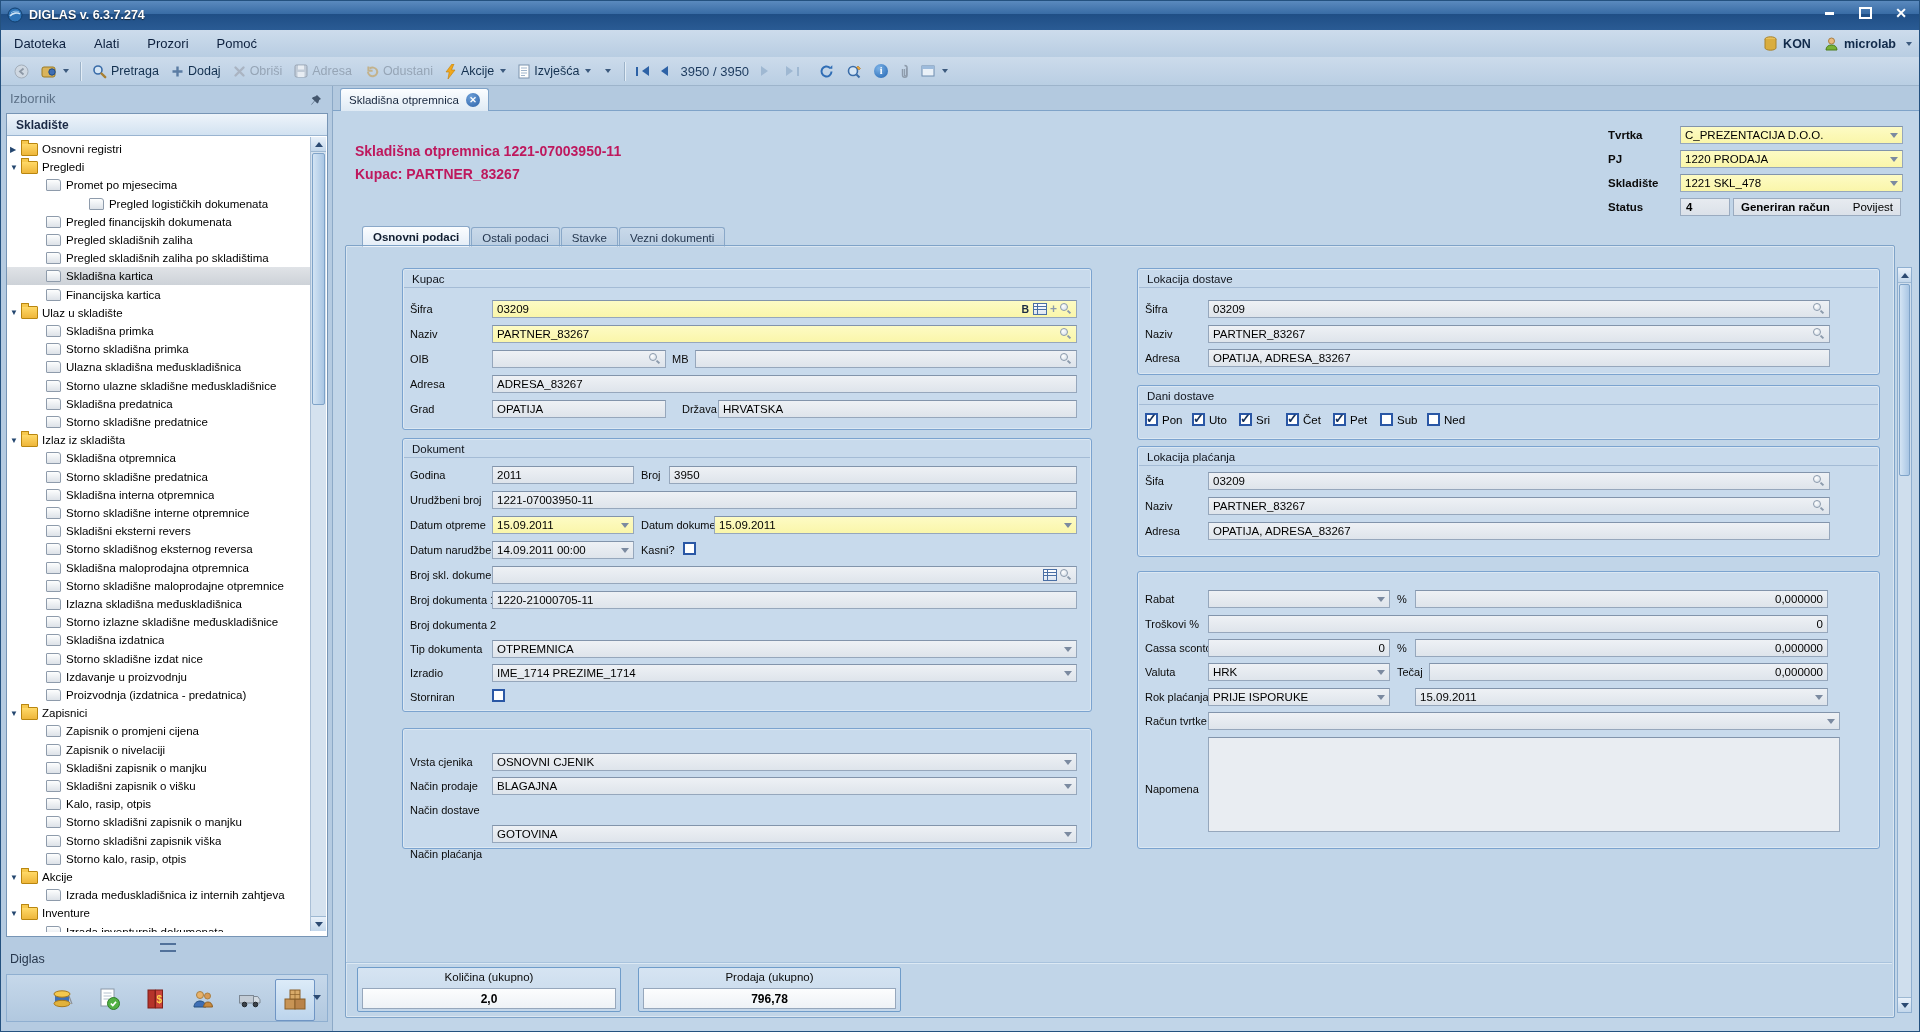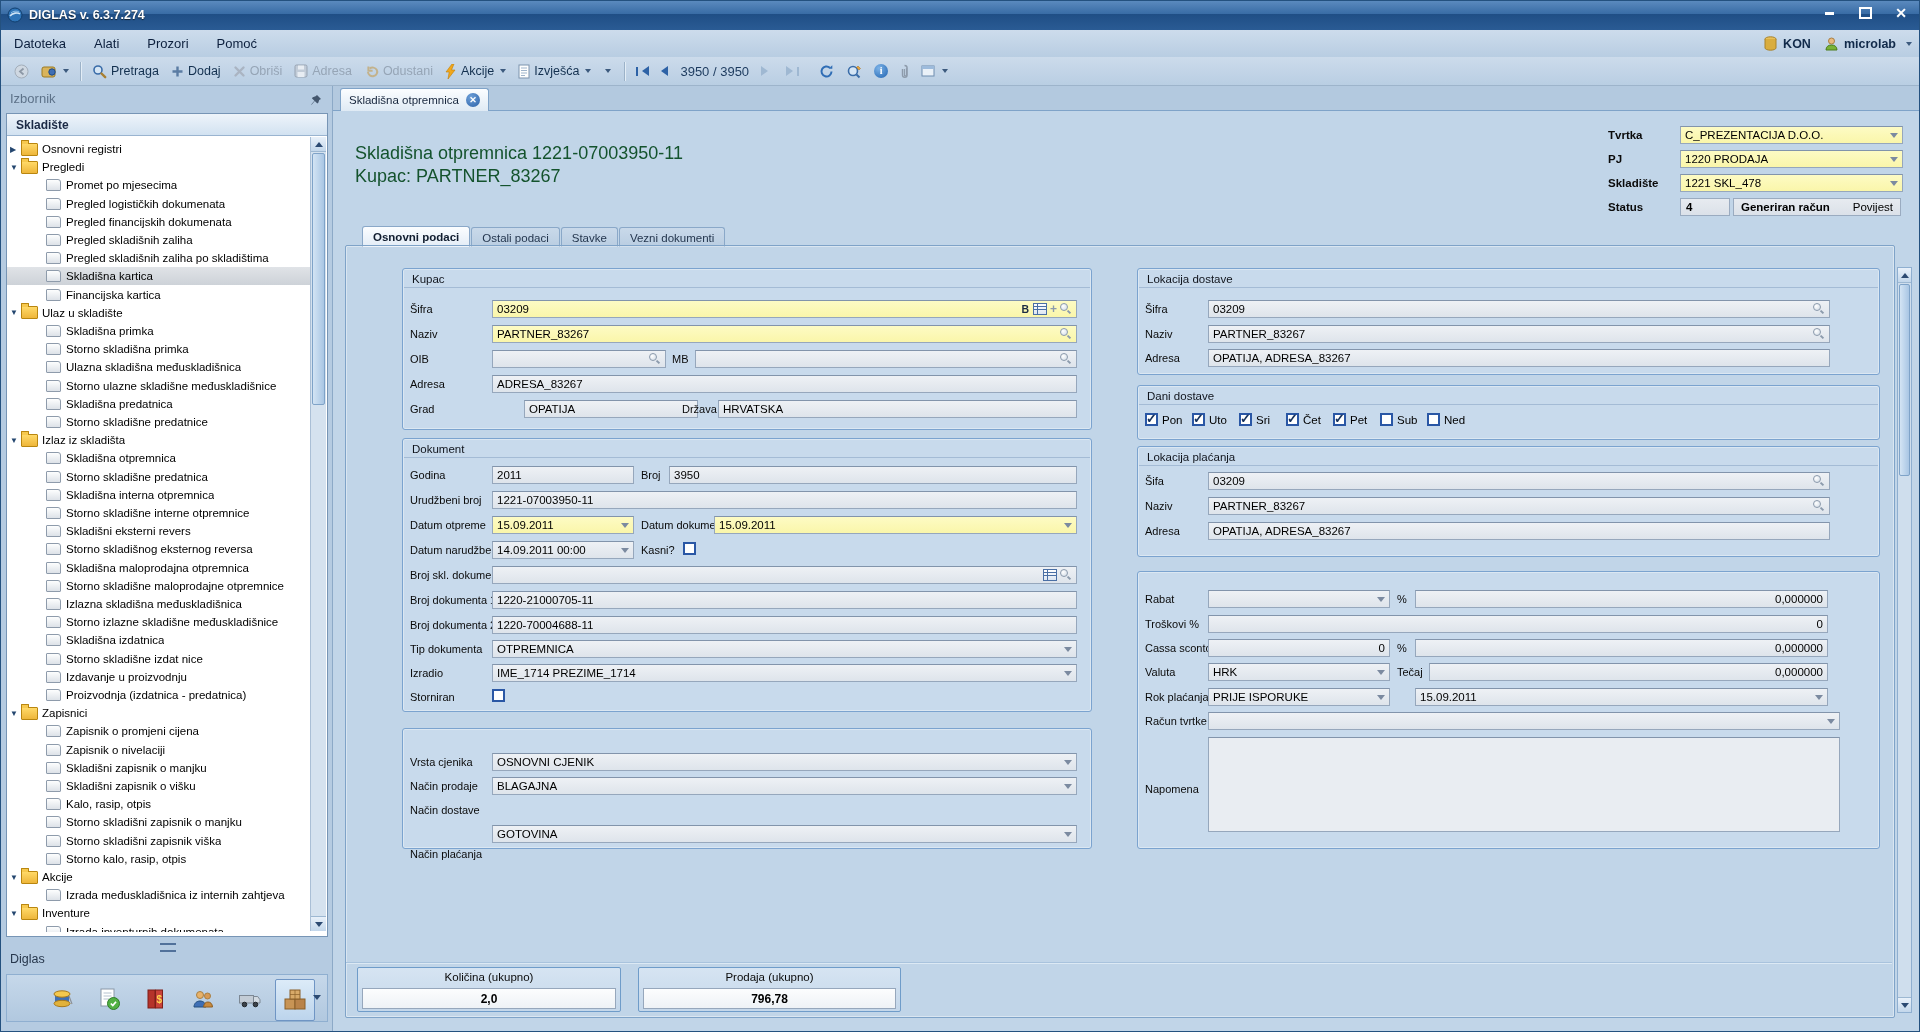--- a/index.html
+++ b/index.html
@@ -72,21 +72,21 @@
   .sbtri-d{width:0;height:0;border-left:4px solid transparent;border-right:4px solid transparent;border-top:5px solid #2c4a72;}
   .sbthumb{position:absolute;left:1px;right:1px;background:linear-gradient(90deg,#d3e4f4,#a9c6e4);border:1px solid #7fa3c8;border-radius:2px;}
   
   .main{position:absolute;left:333px;top:86px;width:1587px;height:946px;background:#c1d5e8;}
   .doctabstrip{position:absolute;left:0;top:0;width:1587px;height:24px;background:#b3c9df;border-bottom:1px solid #7fa3c8;}
   .doctab{position:absolute;left:7px;top:2px;height:22px;background:linear-gradient(#fbfdff,#dfeaf4);
     border:1px solid #7fa3c8;border-bottom:none;border-radius:3px 3px 0 0;display:flex;align-items:center;
     padding:0 8px;font-size:11.5px;color:#16253c;gap:7px;}
   .tabclose{width:14px;height:14px;border-radius:50%;background:radial-gradient(circle at 35% 30%,#6d9fd8,#2c62a8);
     color:#fff;font-size:9px;font-weight:bold;display:flex;align-items:center;justify-content:center;}
-  .pagetitle{position:absolute;font-size:18px;font-weight:normal;color:#14532d;white-space:nowrap;}
+  .pagetitle{position:absolute;font-size:14px;font-weight:bold;color:#be185d;white-space:nowrap;}
   .lbl{position:absolute;font-size:11px;color:#0a0a0a;white-space:nowrap;}
   .lblb{position:absolute;font-size:11.5px;font-weight:bold;color:#0a0a0a;white-space:nowrap;}
   .grp{position:absolute;border:1px solid #7ba3cf;border-radius:3px;background:#c8daec;box-shadow:inset 0 0 0 1px rgba(255,255,255,.35);}
   .gtitle{position:absolute;left:1px;right:1px;top:0;height:19px;padding:4px 0 0 8px;font-size:11.5px;color:#10141c;
     border-bottom:1px solid rgba(110,140,180,.4);box-sizing:border-box;}
   .fld{position:absolute;height:18px;background:linear-gradient(#eef1f5,#dee4eb);border:1px solid #96a7bc;border-top-color:#8294ab;
     display:flex;align-items:center;padding:0 4px;font-size:11.5px;color:#000;box-sizing:border-box;}
   .fld.yellow{background:linear-gradient(#fdfbc4,#faf6aa);}
   .fld .fv{flex:1;white-space:nowrap;overflow:hidden;}
   .fld.num .fv{text-align:right;}
@@ -300,21 +300,21 @@
         </div>
         <div class="trow" style="top: 22.2px;">
           <span class="tarr">▼</span>
           <span class="ficon"></span>
           <span class="tlabel">Pregledi</span>
         </div>
         <div class="trow" style="top: 40.4px;">
           <span class="dicon"></span>
           <span class="tlabel">Promet po mjesecima</span>
         </div>
-        <div class="trow" style="top: 58.6px;">
+        <div class="trow" style="top: 58.6px; justify-content: center;">
           <span class="dicon"></span>
           <span class="tlabel">Pregled logističkih dokumenata</span>
         </div>
         <div class="trow" style="top: 76.8px;">
           <span class="dicon"></span>
           <span class="tlabel">Pregled financijskih dokumenata</span>
         </div>
         <div class="trow" style="top: 95px;">
           <span class="dicon"></span>
           <span class="tlabel">Pregled skladišnih zaliha</span>
@@ -611,21 +611,21 @@
   <span class="lbl" style="left:339px;top:267px;">MB</span>
   <div class="fld" style="left:362px;top:264px;width:382px;">
     <span class="fv"></span>
       <span class="mag"></span>
   </div>
   <span class="lbl" style="left:77px;top:292px;">Adresa</span>
   <div class="fld" style="left:159px;top:289px;width:585px;">
     <span class="fv">ADRESA_83267</span>
   </div>
   <span class="lbl" style="left:77px;top:317px;">Grad</span>
-  <div class="fld" style="left:159px;top:314px;width:174px;margin-left:32px;">
+  <div class="fld" style="left:159px;top:314px;width:174px;">
     <span class="fv">OPATIJA</span>
   </div>
   <span class="lbl" style="left:349px;top:317px;text-align:right;">Država</span>
   <div class="fld" style="left:385px;top:314px;width:359px;">
     <span class="fv">HRVATSKA</span>
   </div>
 
   <div class="grp" style="left:69px;top:352px;width:688px;height:272px;">
     <div class="gtitle">Dokument</div>
   </div>
@@ -662,23 +662,20 @@
   <div class="fld" style="left:159px;top:480px;width:585px;">
     <span class="fv"></span>
     <span class="tblico"></span>
     <span class="mag"></span>
   </div>
   <span class="lbl" style="left:77px;top:508px;">Broj dokumenta 1</span>
   <div class="fld" style="left:159px;top:505px;width:585px;">
       <span class="fv">1220-21000705-11</span>
     </div>
   <span class="lbl" style="left:77px;top:533px;">Broj dokumenta 2</span>
-  <div class="fld" style="left:159px;top:530px;width:585px;">
-      <span class="fv">1220-70004688-11</span>
-    </div>
   <span class="lbl" style="left:77px;top:557px;">Tip dokumenta</span>
   <div class="fld" style="left:159px;top:554px;width:585px;">
     <span class="fv">OTPREMNICA</span>
       <span class="dd"></span>
   </div>
   <span class="lbl" style="left:77px;top:581px;">Izradio</span>
   <div class="fld" style="left:159px;top:578px;width:585px;">
     <span class="fv">IME_1714 PREZIME_1714</span>
       <span class="dd"></span>
   </div>

